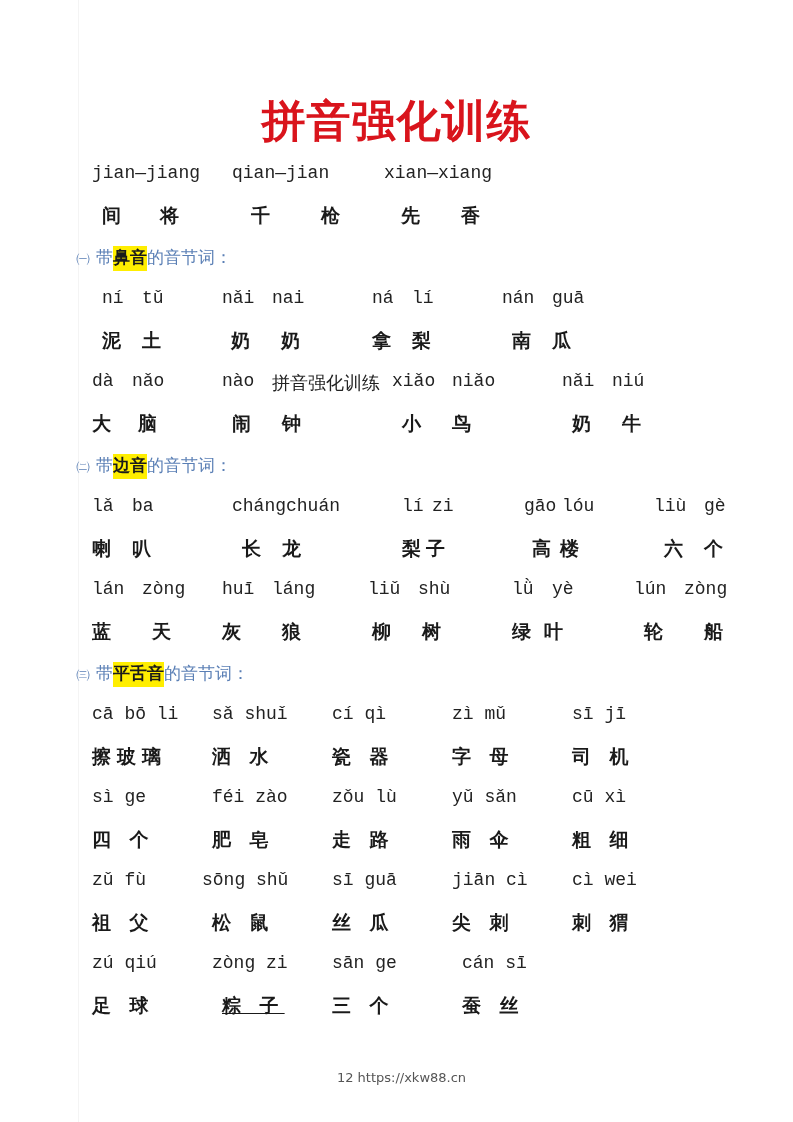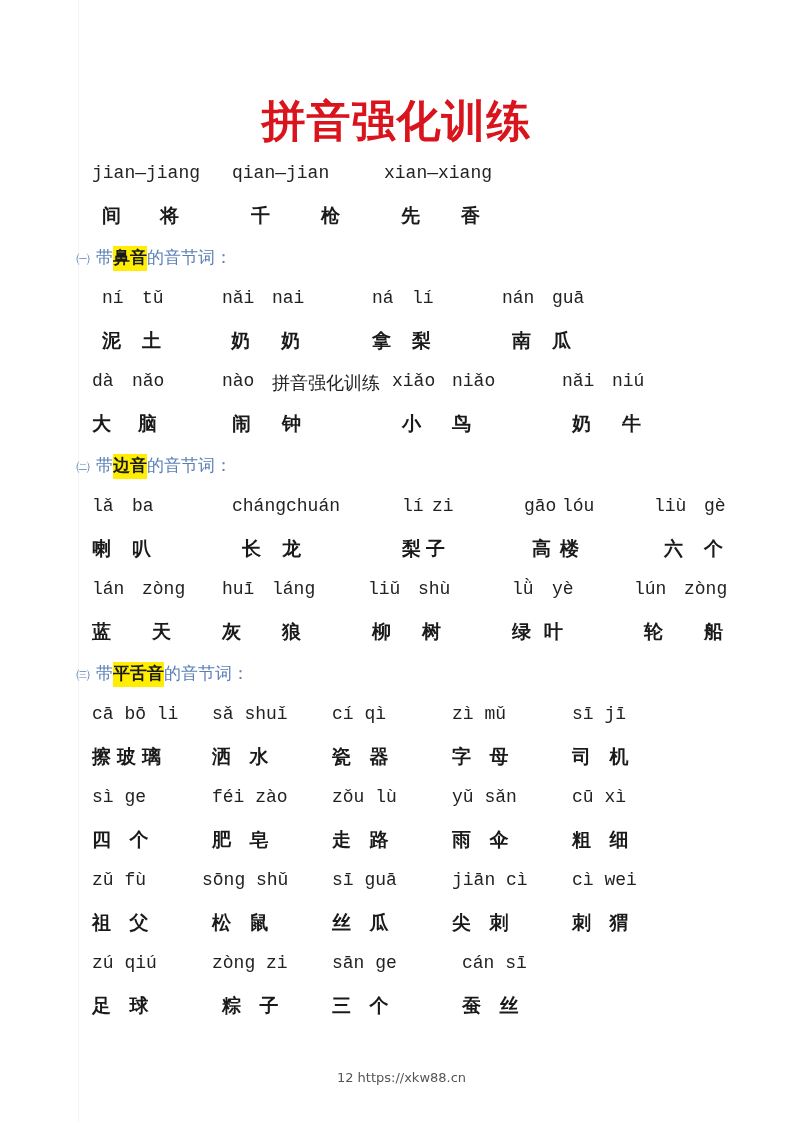--- a/index.html
+++ b/index.html
@@ -186,18 +186,18 @@
 </div>
 
 <div class="row" style="top:953px">
   <span class="cell py" style="left:76px">zú qiú</span>
   <span class="cell py" style="left:196px">zòng zi</span>
   <span class="cell py" style="left:316px">sān ge</span>
   <span class="cell py" style="left:446px">cán sī</span>
 </div>
 <div class="row" style="top:993px">
   <span class="cell hz" style="left: 76px; letter-spacing: 6px;">足 球</span>
-  <span class="cell hz" style="left: 206px; letter-spacing: 6px;">粽 子</span>
+  <span class="cell hz" style="left: 206px; letter-spacing: 6px; text-decoration: underline;">粽 子</span>
   <span class="cell hz" style="left: 316px; letter-spacing: 6px;">三 个</span>
   <span class="cell hz" style="left: 446px; letter-spacing: 6px;">蚕 丝</span>
 </div>
 
 <div class="footer">12 https://xkw88.cn</div>
 
 </body></html>

